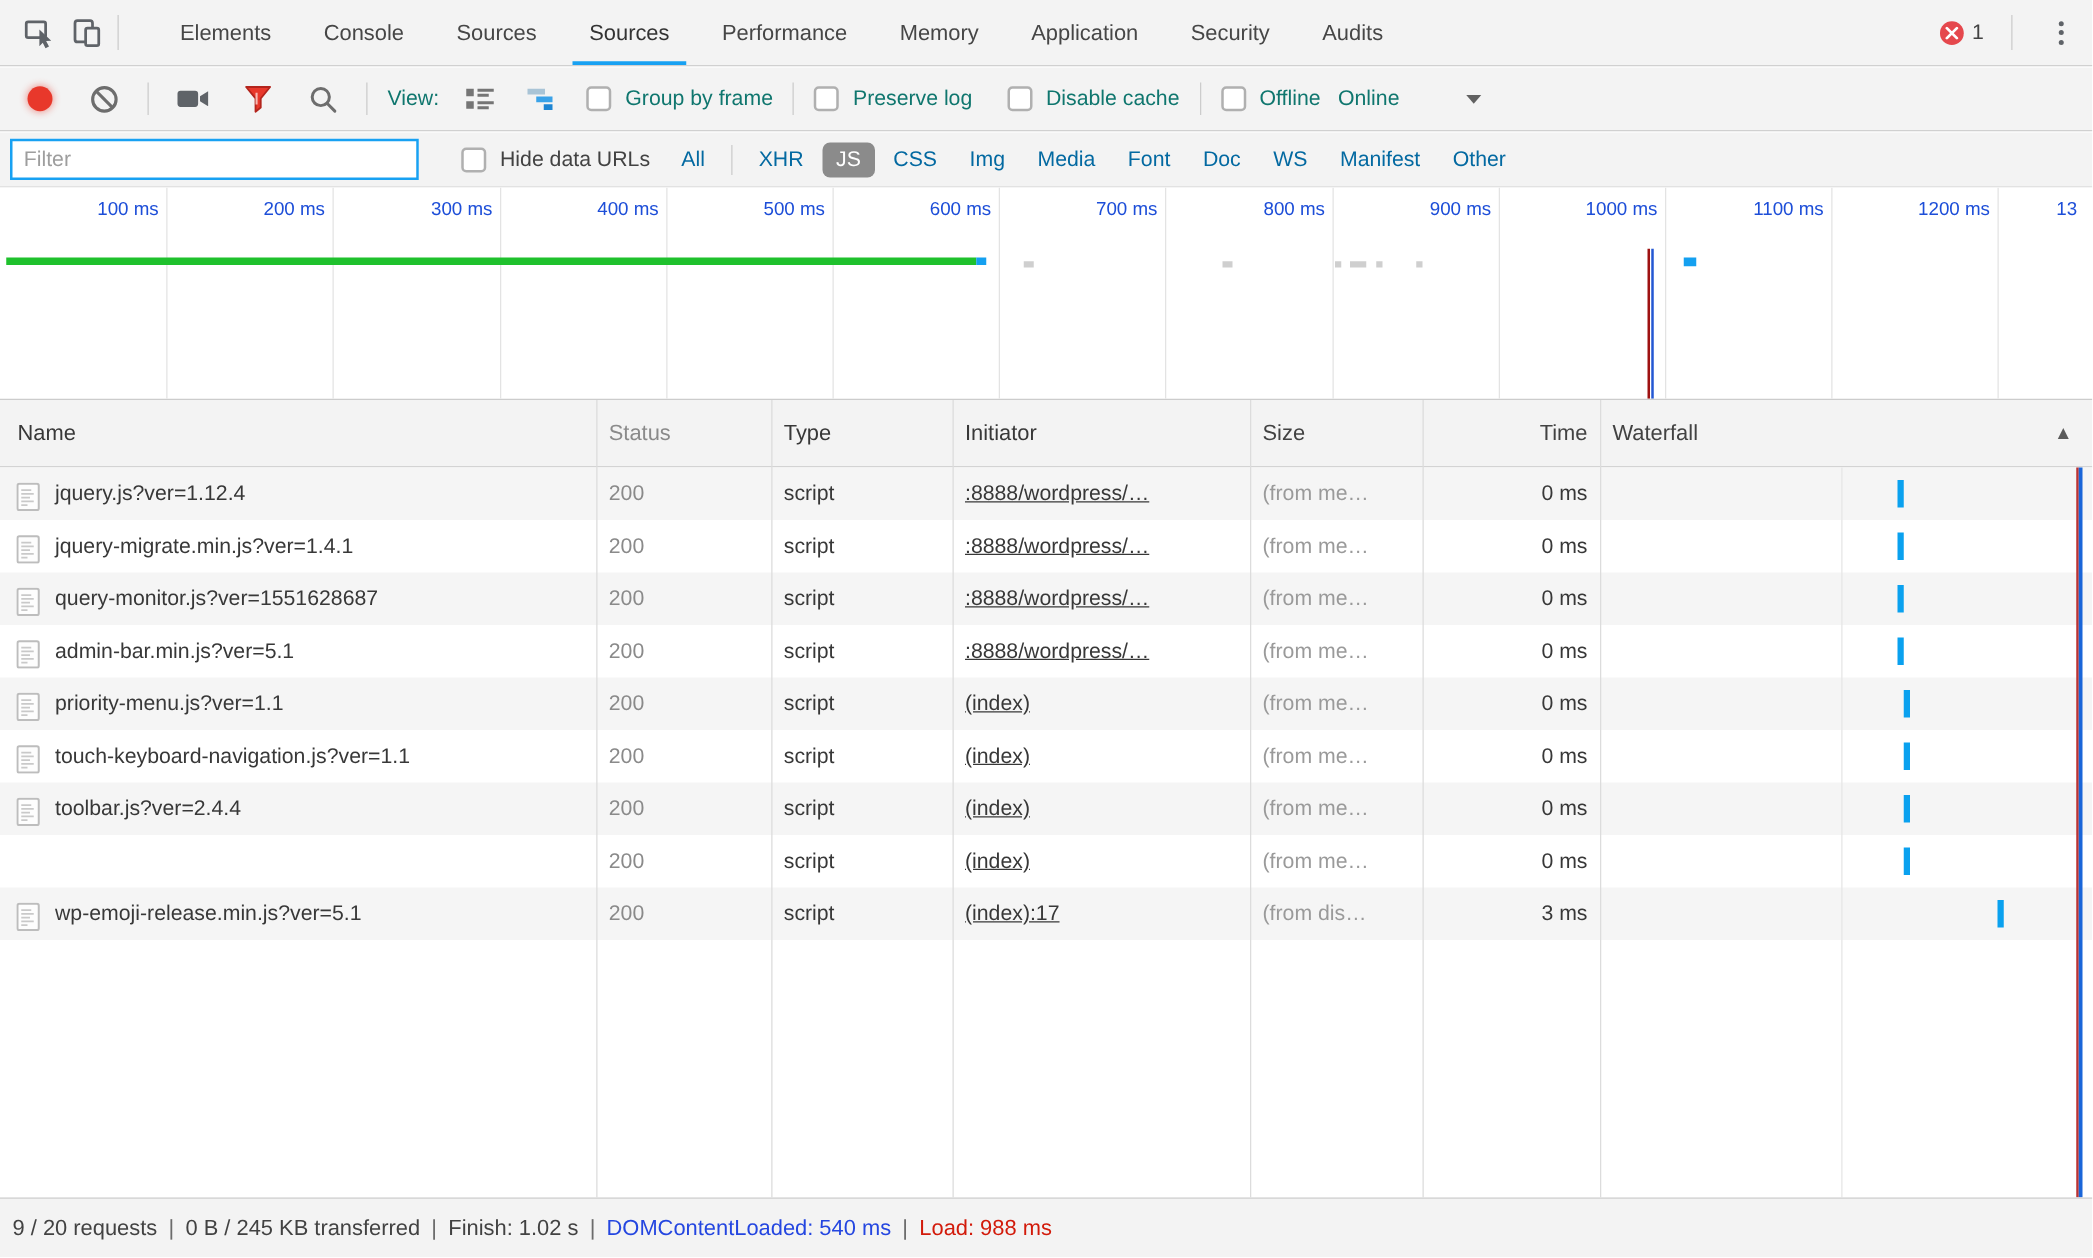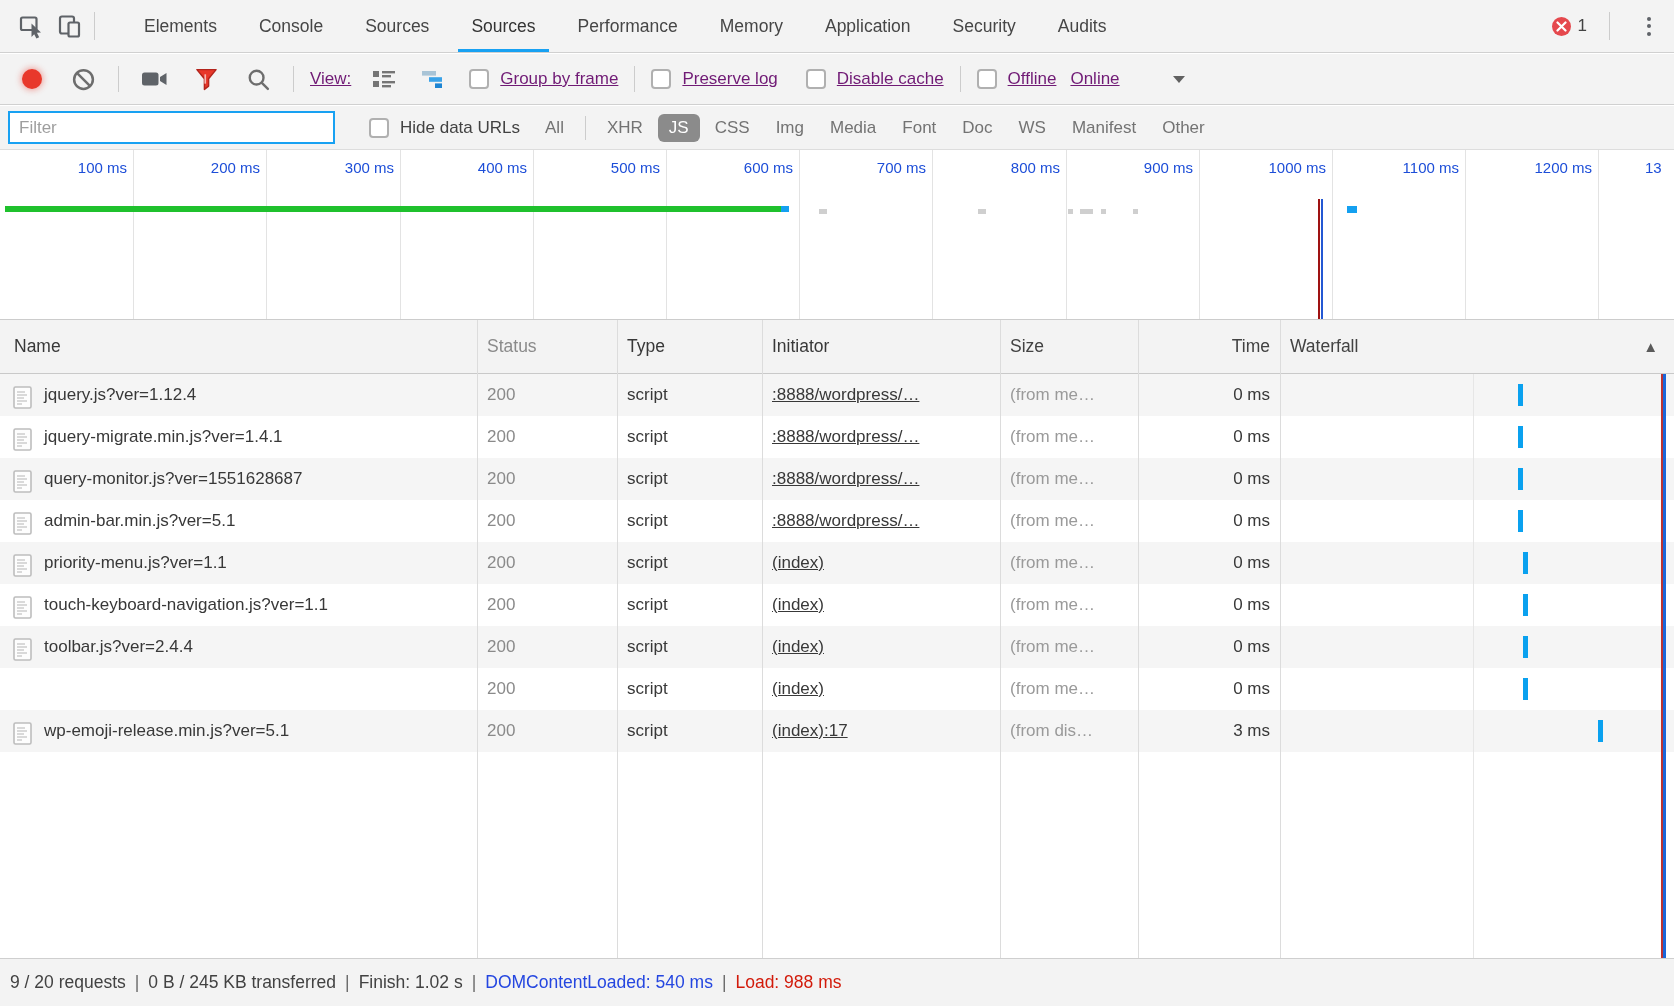--- a/index.html
+++ b/index.html
@@ -20,36 +20,36 @@
   .tab.active { color:#333; }
   .tab.active::after { content:""; position:absolute; left:8px; right:8px; bottom:0; height:3px; background:var(--accent-blue); }
   #tabbar-right { margin-left:auto; display:flex; align-items:center; padding-right:10px; }
   #error-badge { display:flex; align-items:center; gap:7px; font-size:17px; color:#424242; margin-right:16px; }
   .err-circle { width:19px; height:19px; border-radius:50%; background:#e5484d; display:flex; align-items:center; justify-content:center; }
   #kebab { display:flex; flex-direction:column; gap:3.5px; align-items:center; width:30px; margin-left:14px; }
   #kebab i { width:4px; height:4px; border-radius:50%; background:#5f6368; }
 
   
   #nettoolbar { position:absolute; top:54px; left:0; width:100%; height:51px; background:#f3f3f3;
-                border-bottom:1px solid #d0d0d0; display:flex; align-items:center; font-size:17px; color:#701a75;text-decoration:underline; }
+                border-bottom:1px solid #d0d0d0; display:flex; align-items:center; font-size:17px; color:#0f766e; }
   #record-btn { width:20px; height:20px; border-radius:50%; background:var(--record-red);
                 box-shadow:0 0 6px 1px rgba(232,56,43,.45); margin:0 22px 0 22px; flex:none; }
   .cb { width:20px; height:20px; border:2px solid #b0b0b0; border-radius:4px; background:#fff; flex:none; }
   .cb-group { display:flex; align-items:center; gap:11px; }
   #nettoolbar .vsep { margin:0 16px; }
   .tb-gap { width:14px; flex:none; }
 
   
   #filterbar { position:absolute; top:106px; left:0; width:100%; height:44px; background:#f3f3f3;
                border-bottom:1px solid #ddd; display:flex; align-items:center; font-size:17px; color:#424242; }
   #filter-input { margin-left:8px; width:327px; height:33px; border:2px solid var(--accent-blue); background:#fff;
                   font:17px "Liberation Sans", sans-serif; padding:0 9px; outline:none; color:#333; }
   #filter-input::placeholder { color:#9e9e9e; }
   #ftypes { display:flex; align-items:center; gap:4px; margin-left:14px; }
-  .ftype { padding:4px 11px; border-radius:6px; color:#737373; cursor:default; }
+  .ftype { padding:4px 11px; border-radius:6px; color:#0369a1; cursor:default; }
   .ftype.active { background:#8b8b8b; color:#fff; }
   .ftype-sep { width:1px; height:24px; background:#ccc; margin:0 6px; }
 
   
   #overview { position:absolute; top:150px; left:0; width:100%; height:170px; background:#fff;
               border-bottom:1px solid #ccc; overflow:hidden; }
   .ov-gridline { position:absolute; top:0; bottom:0; width:1px; background:#e3e3e3; }
   .ov-label { position:absolute; top:9px; width:90px; text-align:right; font-size:15px; color:#1d4ed8; }
   .ov-label.clipped { width:auto; text-align:left; }
   #ov-green { position:absolute; left:5px; top:56px; width:776px; height:6px; background:var(--overview-green); }

